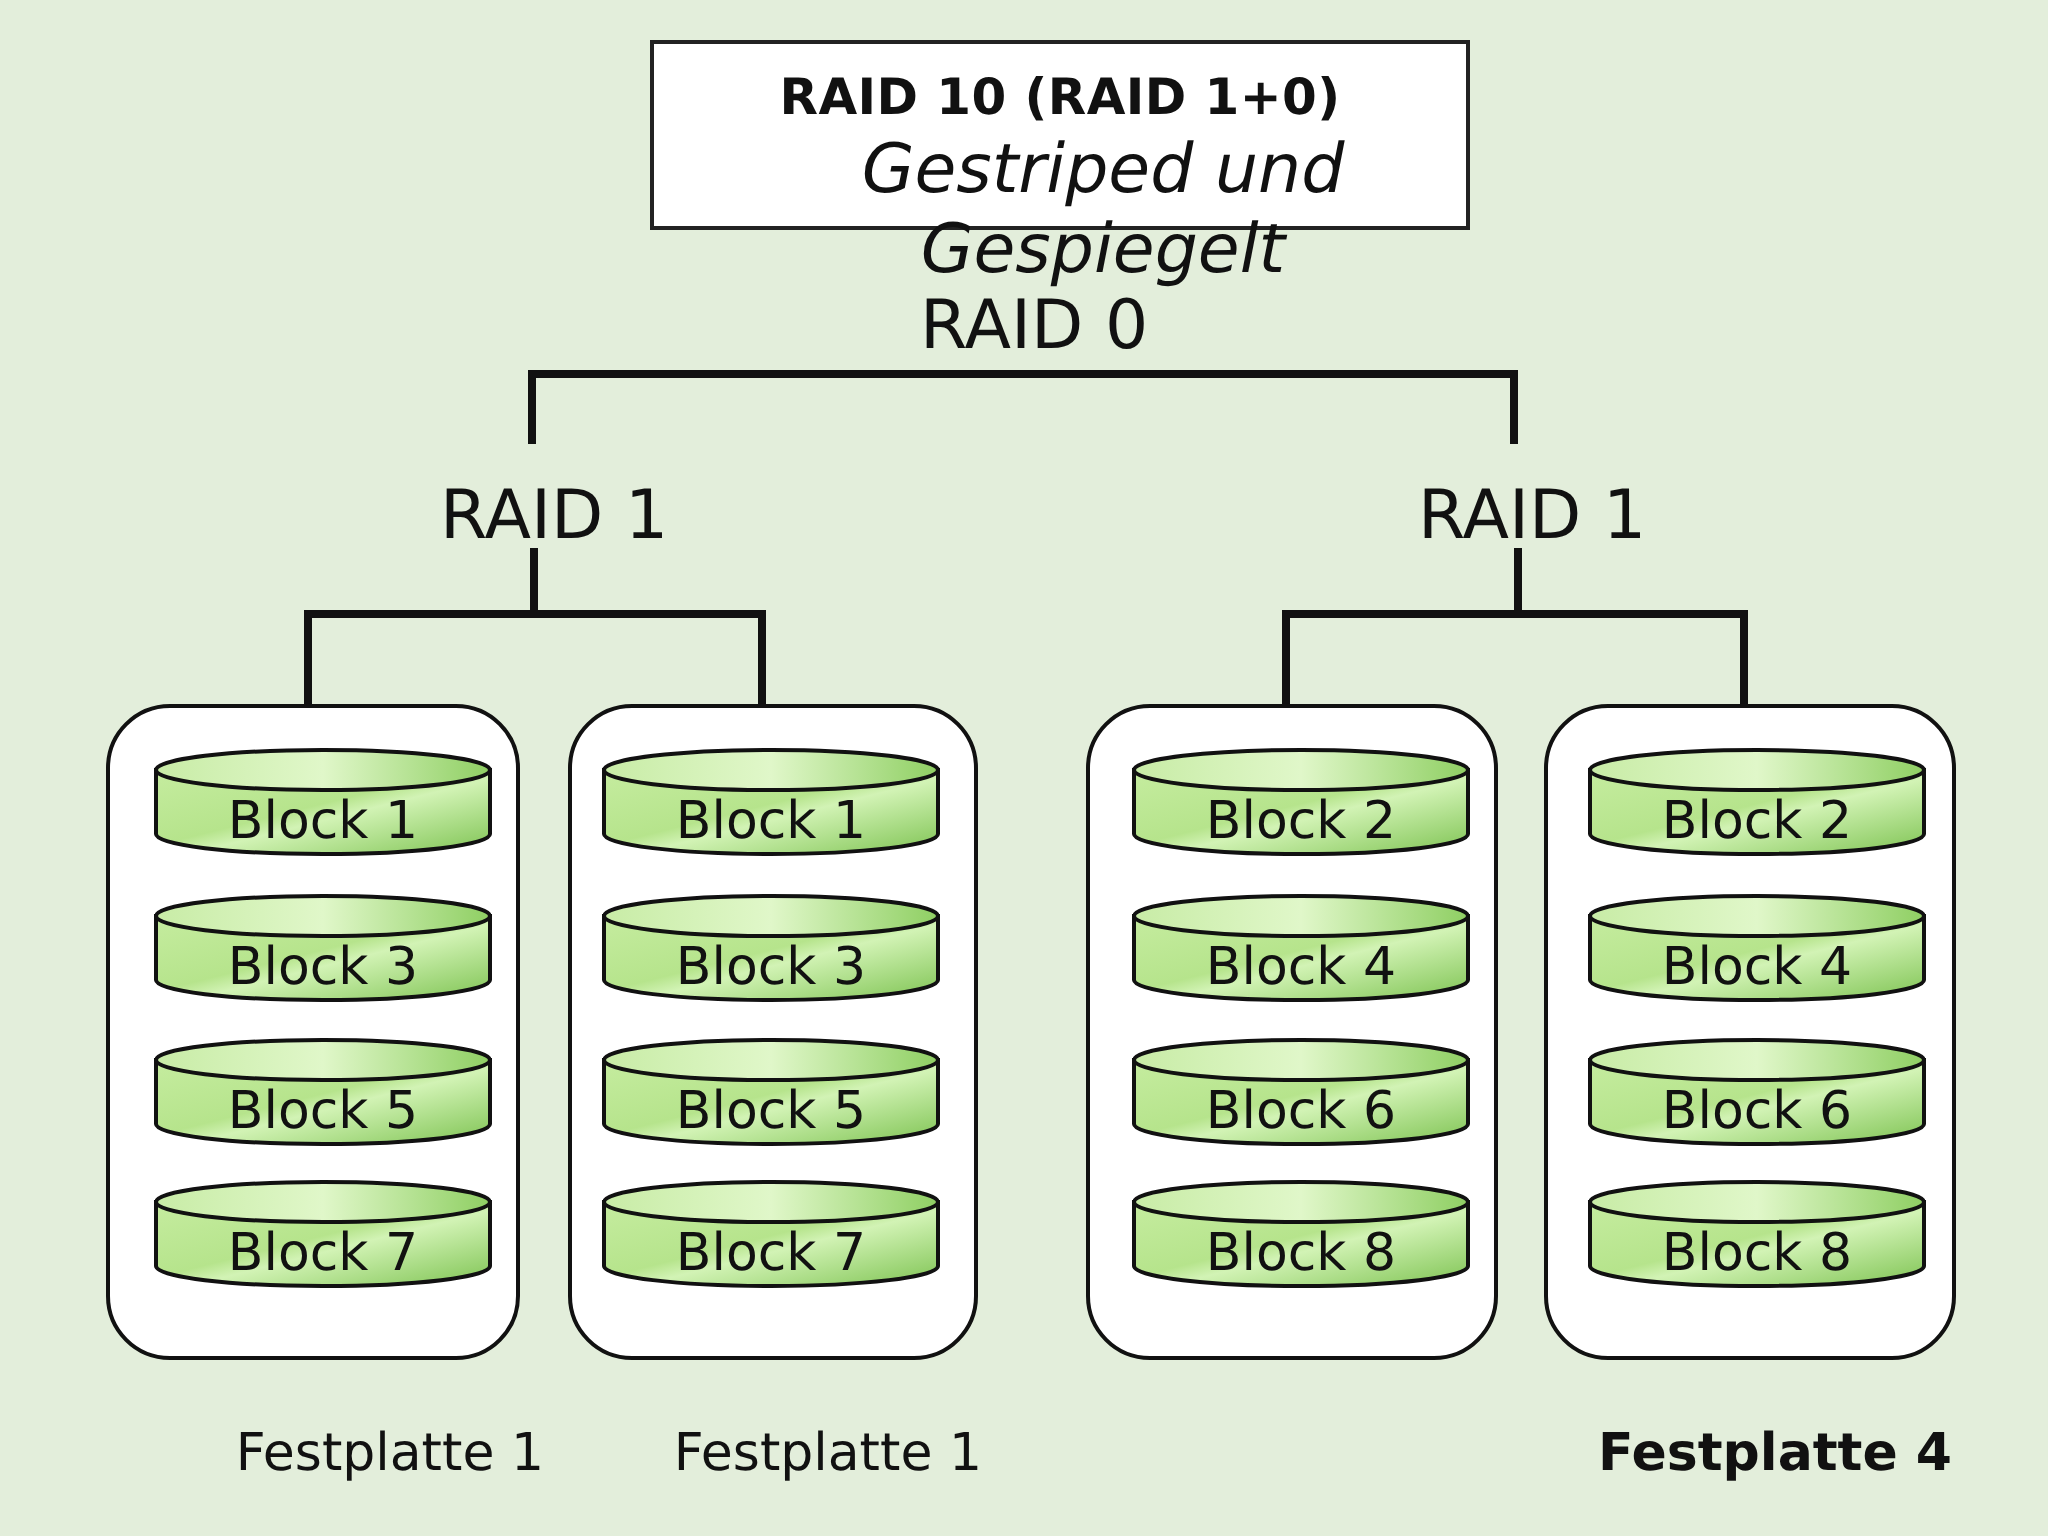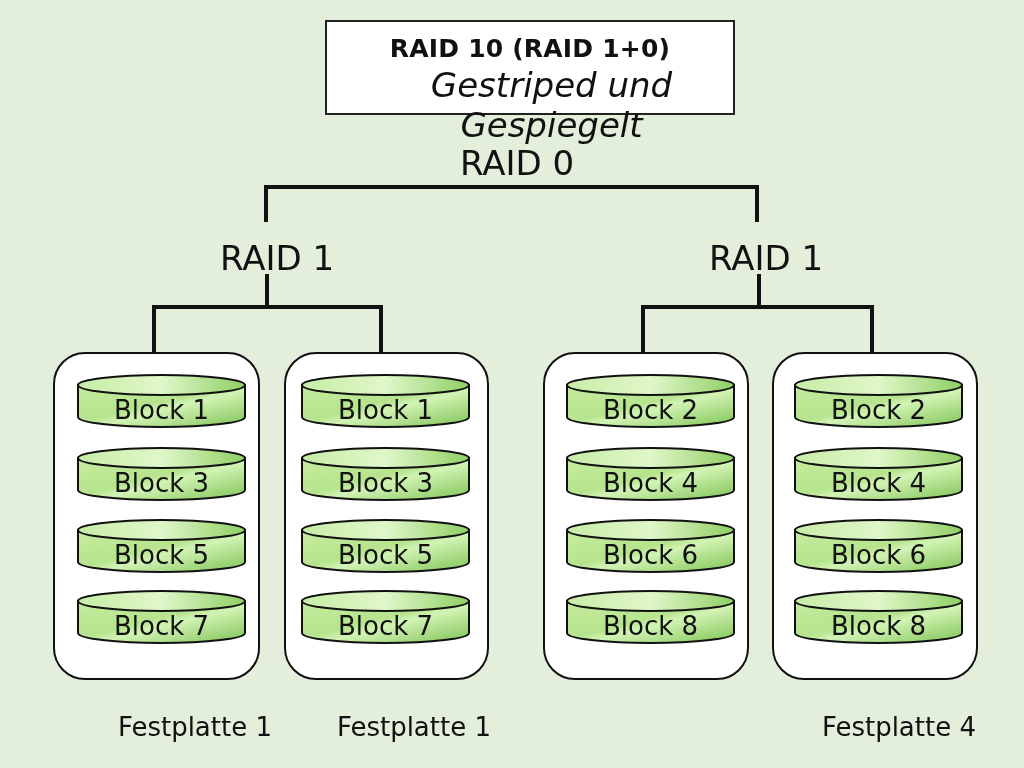--- a/index.html
+++ b/index.html
@@ -145,14 +145,14 @@
         <g>
           <path d="M795,601 L795,633 A83.5,10 0 0 0 962,633 L962,601 Z" fill="url(#gBody)" stroke="#111" stroke-width="2"></path>
           <ellipse cx="878.5" cy="601" rx="83.5" ry="10" fill="url(#gTop)" stroke="#111" stroke-width="2"></ellipse>
           <text x="878.5" y="635" text-anchor="middle" class="block-text">Block 8</text>
         </g>
       </g>
   </svg>
 
   <div class="disk-label" style="left:62px; top:712px;">Festplatte 1</div>
   <div class="disk-label" style="left:281px; top:712px;">Festplatte 1</div>
-  <div class="disk-label" style="left:766px; top:712px;">Festplatte 4</div>
+  <div class="disk-label" style="left:766px; top:712px;font-weight:bold;">Festplatte 4</div>
 </div>
 
 </body></html>

